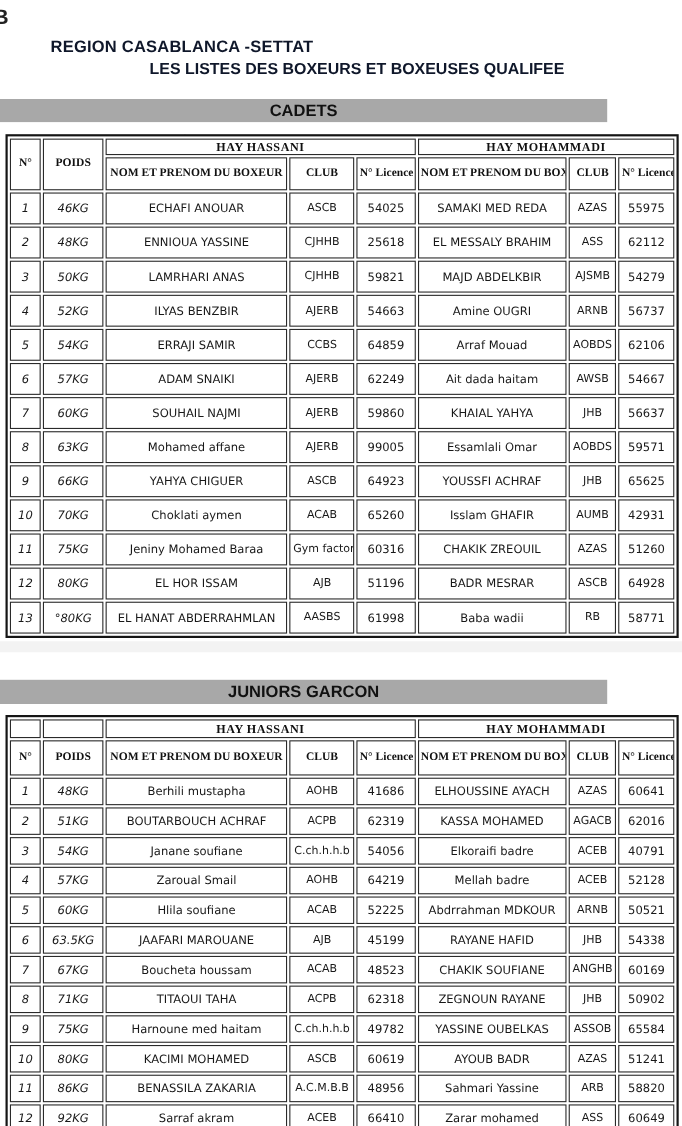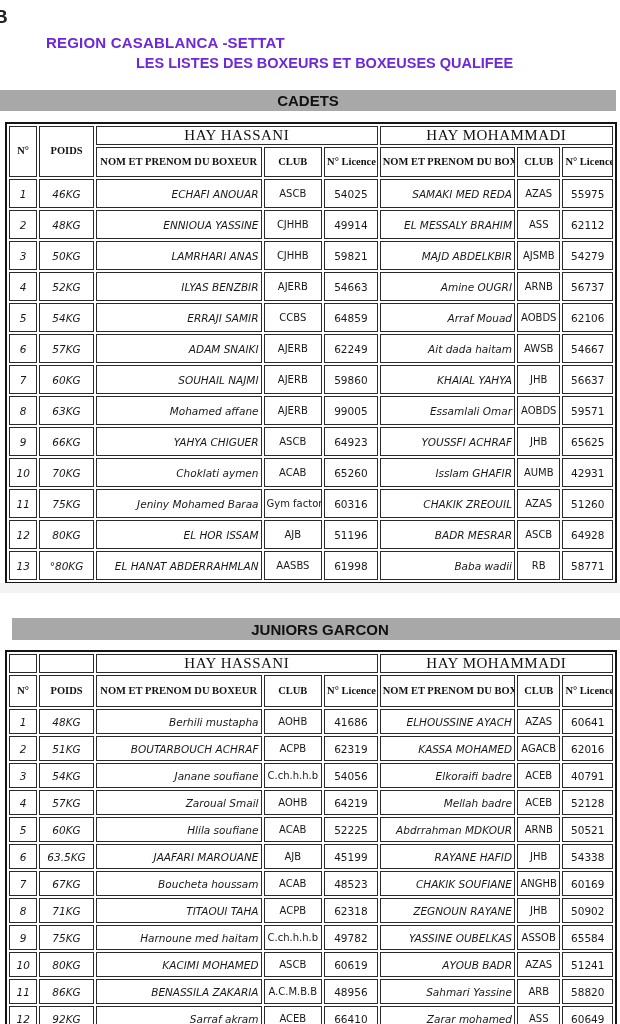--- a/index.html
+++ b/index.html
@@ -4,68 +4,68 @@
 <style>
   html,body{margin:0;padding:0;}
   body{
     width:620px;height:1024px;position:relative;overflow:hidden;
     background:#ffffff;font-family:"Liberation Sans",sans-serif;color:#1a1a1a;
   }
   .corner-mark{
     position:absolute;left:-6px;top:6px;font-size:19px;font-weight:bold;
     font-family:"Liberation Sans",sans-serif;color:#222;
   }
-  .title-line{position:absolute;font-weight:bold;color:#6d28d9;white-space:nowrap;}
+  .title-line{position:absolute;font-weight:bold;color:#0f172a;white-space:nowrap;}
   .title-1{left:46px;top:34px;font-size:15px;letter-spacing:.2px;}
   .title-2{left:136px;top:55px;font-size:14.5px;}
   .title-3{left:132px;top:74px;font-size:14.5px;margin-top:47px;}
   .band{
-    position:absolute;left:0;width:616px;background:#a8a8a8;
+    position:absolute;left:0;width:552px;background:#a8a8a8;
     display:flex;align-items:center;justify-content:center;
     font-weight:bold;font-size:15px;color:#111;
   }
   .band-cadets{top:90px;height:21px;}
-  .band-juniors{top:618px;height:22px;margin-left:12px;}
+  .band-juniors{top:618px;height:22px;}
   .page-strip{position:absolute;left:0;top:583px;width:620px;height:10px;background:#f3f3f3;}
 
   table.roster{
     position:absolute;left:5px;width:612px;
     border-collapse:separate;border-spacing:2px;
     background:#ffffff;border:2px solid #151515;
     table-layout:fixed;
   }
   #cadets-table{top:122px;}
   #juniors-table{top:650px;}
   table.roster th,table.roster td{
     border:1px solid #2a2a2a;background:#fff;overflow:hidden;
     padding:0 2px;white-space:nowrap;
   }
   th.group-left{background:#E26B0A;}
   th.group-right{background:#FFFF00;}
   th.group-hdr{
-    font-family:"Liberation Serif",serif;font-size:15px;font-weight:normal;
+    font-family:"Liberation Serif",serif;font-size:11px;font-weight:bold;
     color:#111;text-align:center;letter-spacing:.5px;
   }
   th.col-hdr{
     font-family:"Liberation Serif",serif;font-size:10.5px;font-weight:bold;
     color:#111;text-align:center;white-space:normal;line-height:1.15;
   }
   th.blank-hdr{background:#fff;}
   #cadets-table thead tr.r1 th{height:13px;}
   #cadets-table thead tr.r2 th{height:28px;}
   #juniors-table thead tr.r1 th{height:15px;}
   #juniors-table thead tr.r2 th{height:30px;}
   #cadets-table tbody td{height:27px;}
   #juniors-table tbody td{height:23px;}
   tbody td{
     font-family:"DejaVu Sans",sans-serif;font-size:10.5px;color:#181818;
     text-align:center;vertical-align:middle;
   }
   td.c-num,td.c-poids{font-style:italic;font-size:10.5px;}
-  td.c-h_name,td.c-m_name{text-align:right;padding-left:4px;font-style:italic;}
+  td.c-h_name,td.c-m_name{text-align:center;padding-left:4px;}
   td.c-h_club,td.c-m_club{font-size:10px;}
 </style>
 </head>
 <body>
 
 <div class="corner-mark">B</div>
 
 <div class="title-line title-1">REGION  CASABLANCA  -SETTAT</div>
 <div class="title-line title-2">LES LISTES DES BOXEURS ET BOXEUSES QUALIFEE</div>
 <div class="title-line title-3">AU 1/8 FINAL DU CHAMPIONNAT NATIONAL 24-25</div>
@@ -108,21 +108,21 @@
         <td class="c-h_lic">54025</td>
         <td class="c-m_name">SAMAKI MED REDA</td>
         <td class="c-m_club">AZAS</td>
         <td class="c-m_lic">55975</td>
       </tr>
       <tr>
         <td class="c-num">2</td>
         <td class="c-poids">48KG</td>
         <td class="c-h_name">ENNIOUA YASSINE</td>
         <td class="c-h_club">CJHHB</td>
-        <td class="c-h_lic">49914</td>
+        <td class="c-h_lic">25618</td>
         <td class="c-m_name">EL MESSALY BRAHIM</td>
         <td class="c-m_club">ASS</td>
         <td class="c-m_lic">62112</td>
       </tr>
       <tr>
         <td class="c-num">3</td>
         <td class="c-poids">50KG</td>
         <td class="c-h_name">LAMRHARI ANAS</td>
         <td class="c-h_club">CJHHB</td>
         <td class="c-h_lic">59821</td>

